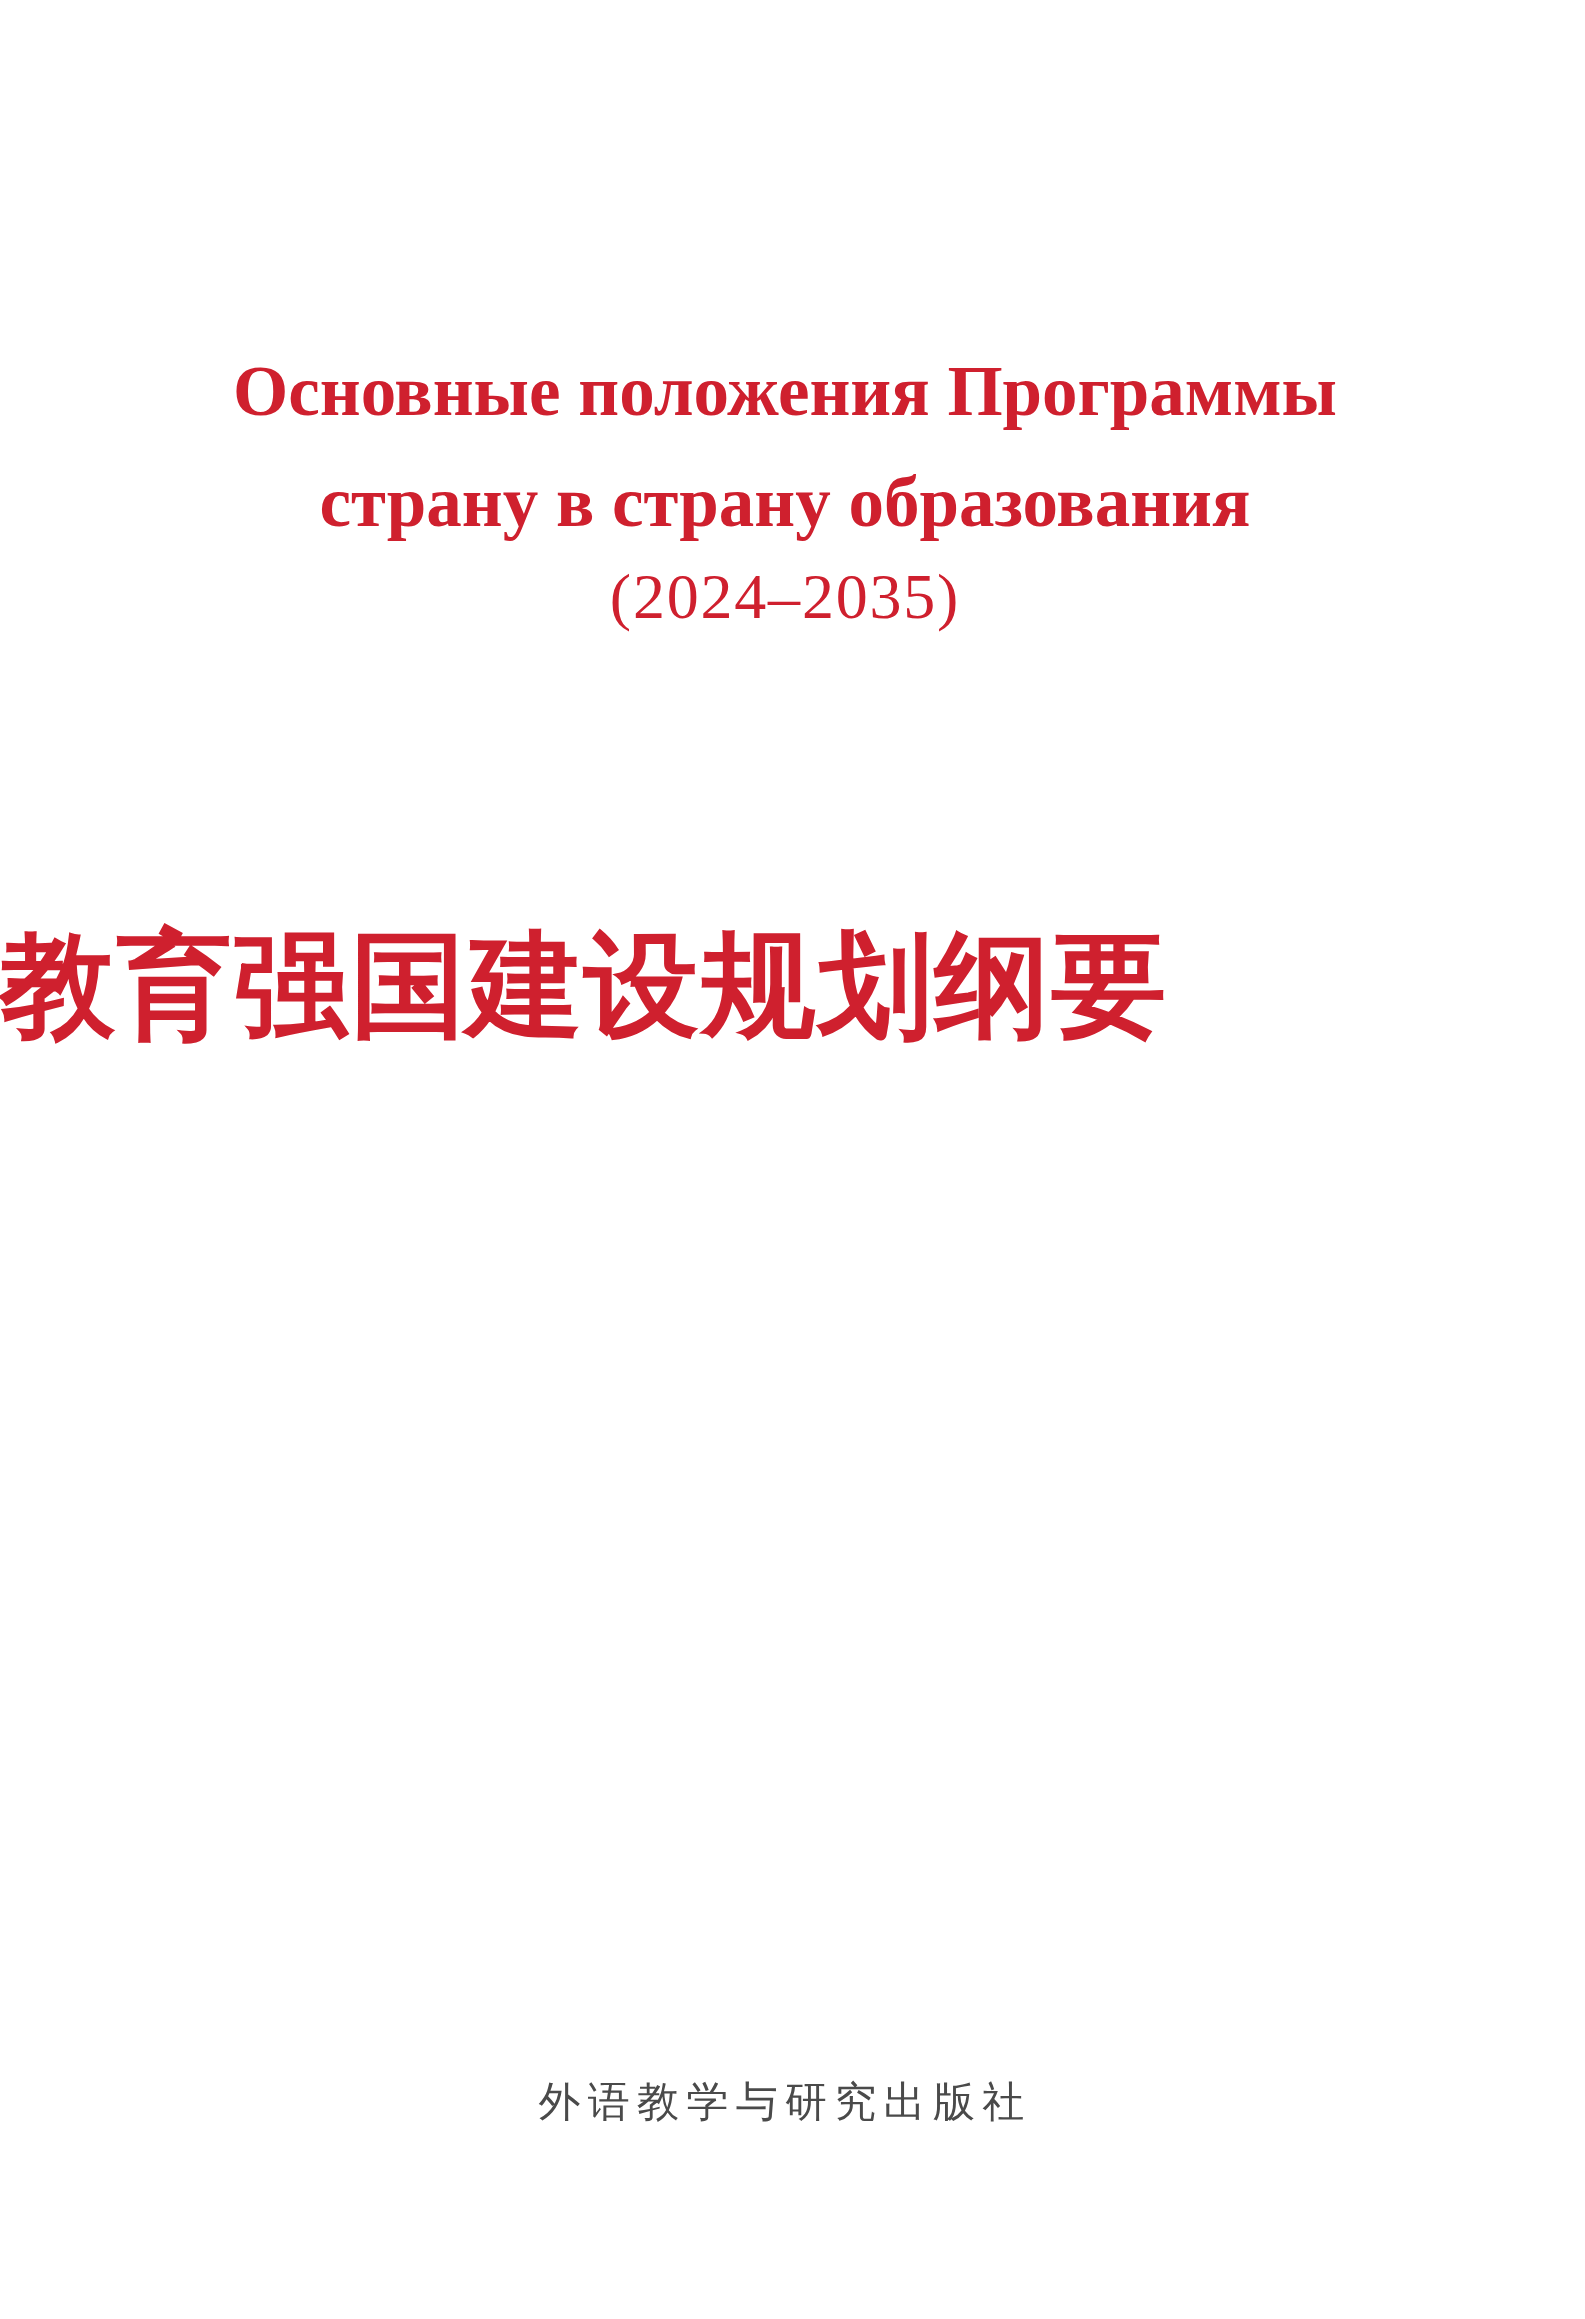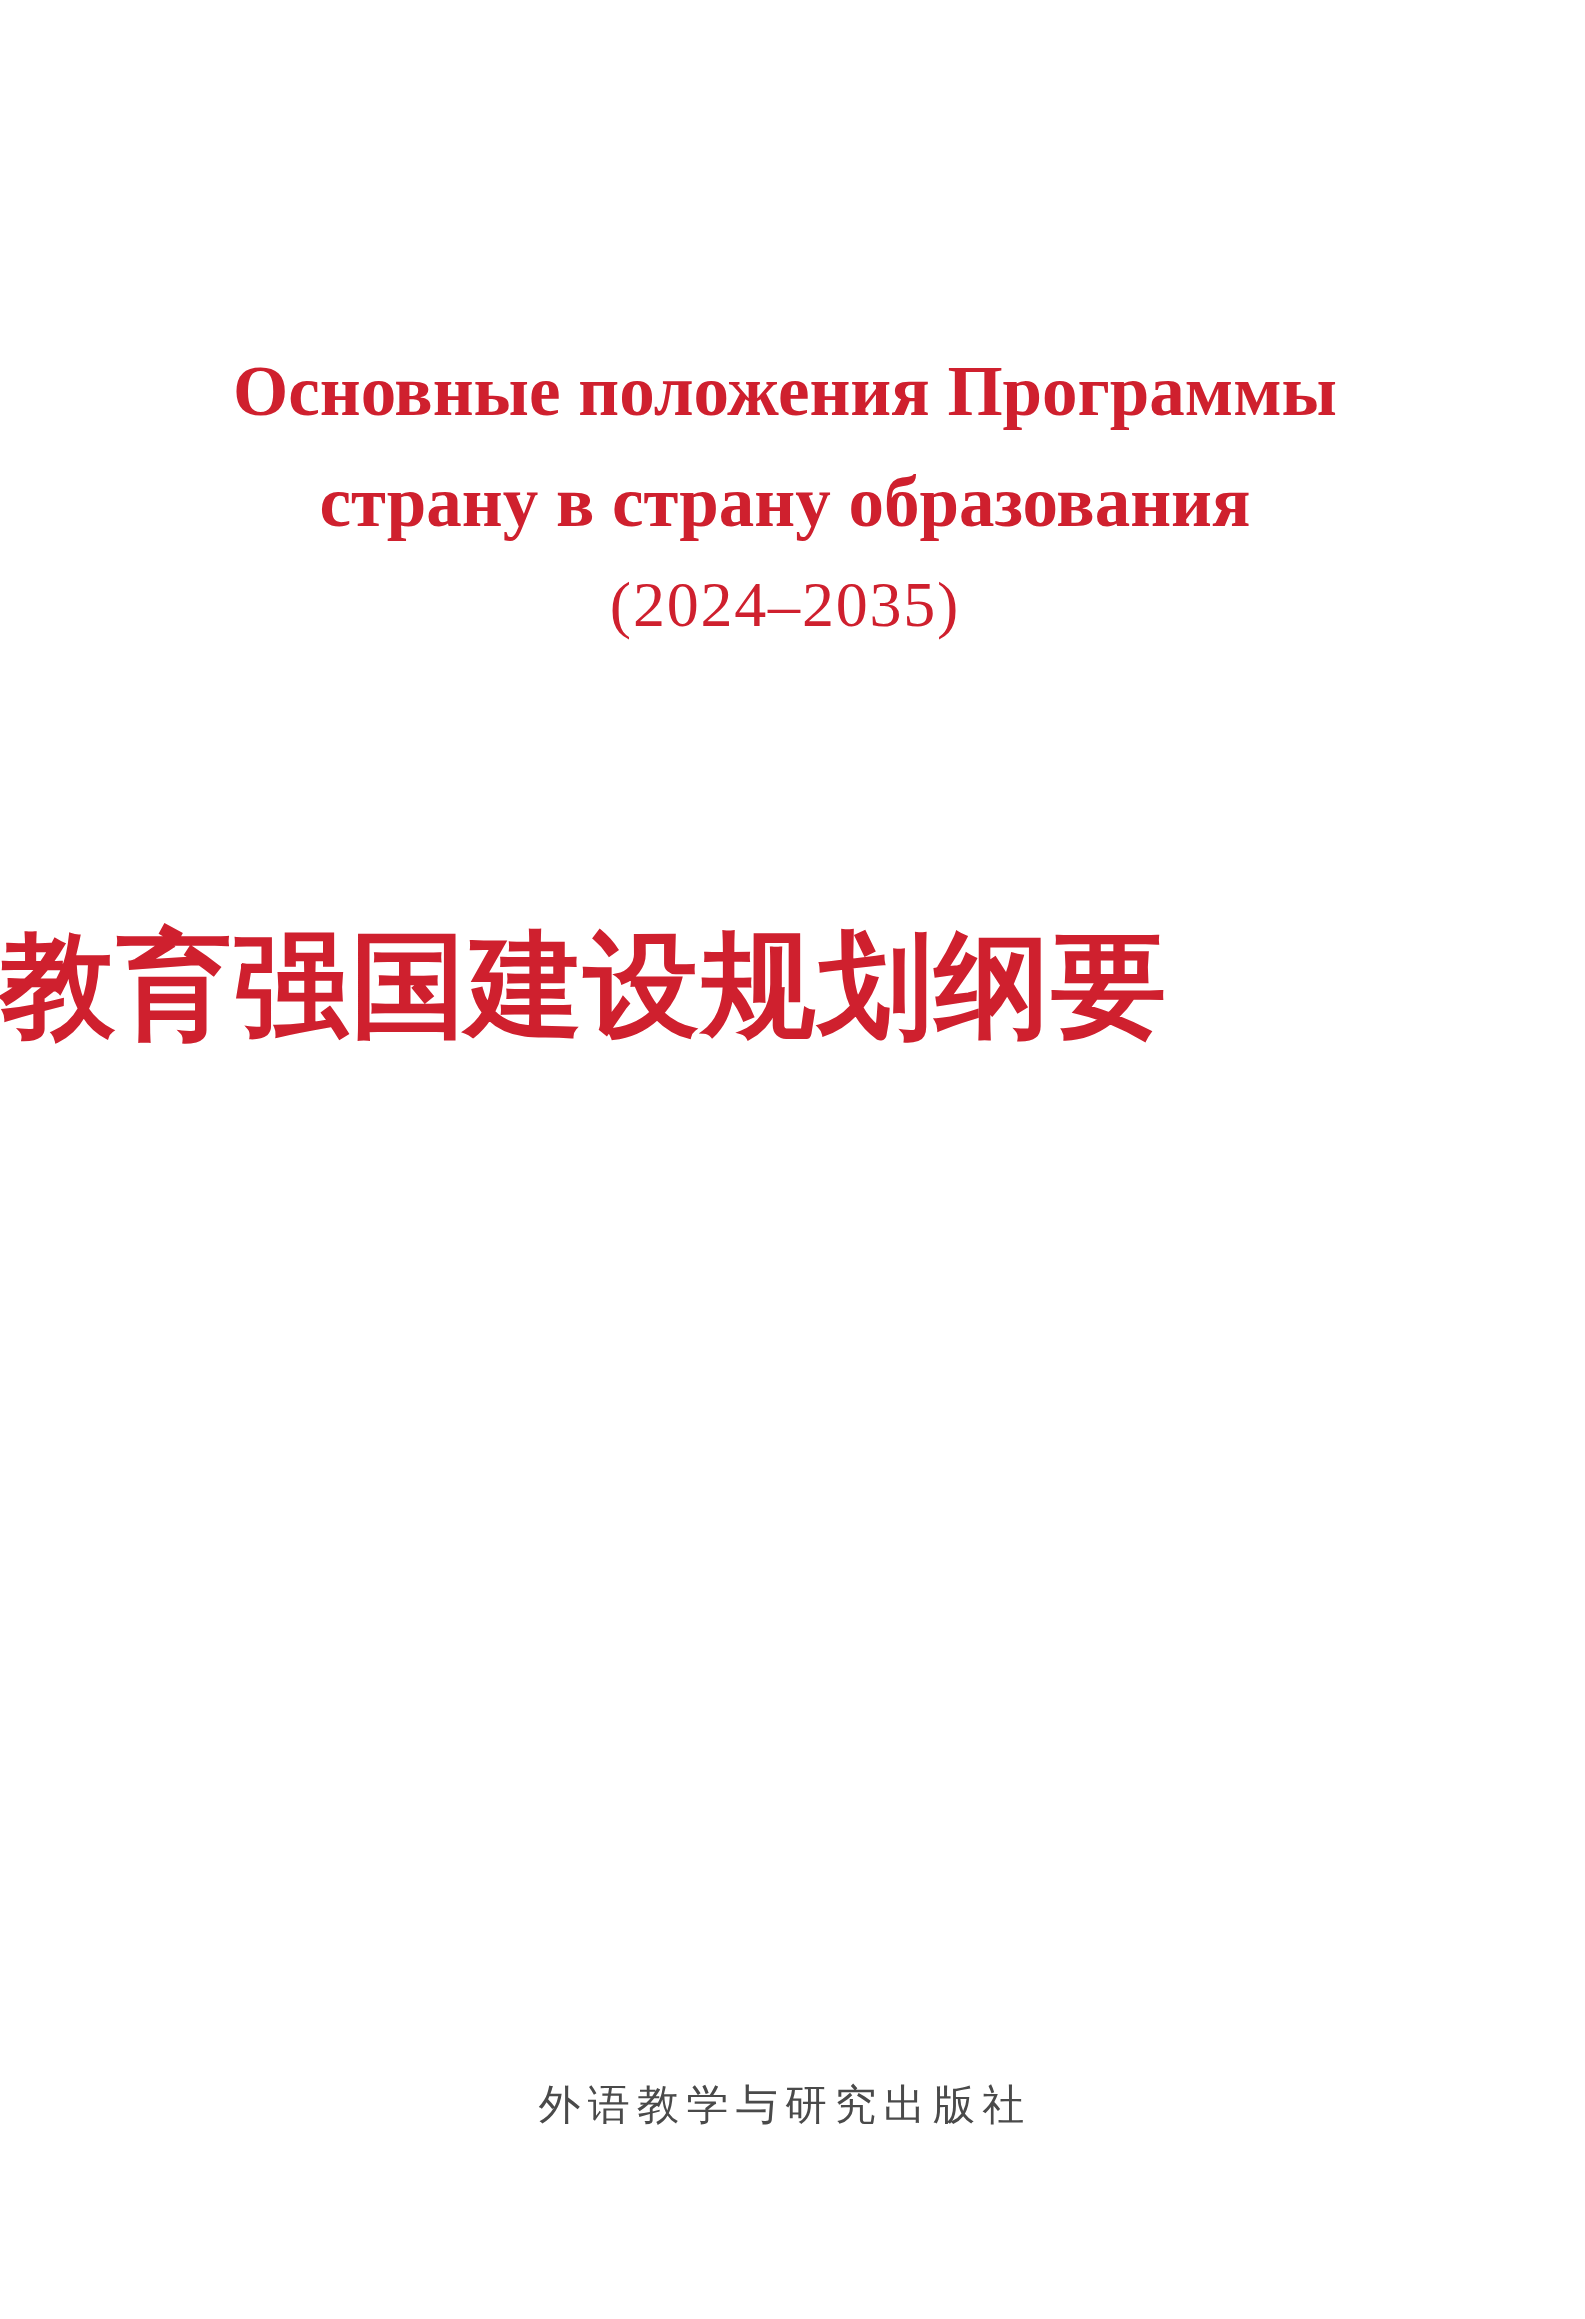--- a/index.html
+++ b/index.html
@@ -24,21 +24,21 @@
     color: #cf202e;
   }
   .ru-line {
     font-family: "Liberation Serif", serif;
     font-weight: bold;
     font-size: 71px;
     line-height: 111px;
     white-space: nowrap;
   }
   .ru-years {
-    margin-top: 16px;
+    margin-top: 8px;
     font-family: "Liberation Serif", serif;
     font-weight: normal;
     font-size: 64px;
     line-height: 62px;
     letter-spacing: 1.8px;
   }
   .cn-title {
     position: absolute;
     top: 929px;
     left: 0;
@@ -66,21 +66,21 @@
     letter-spacing: 0.9px;
     white-space: nowrap;
   }
   .publisher {
     position: absolute;
     top: 2084px;
     left: 0;
     right: 0;
     text-align: center;
     color: #4a4a4a;
-    font-family: Liberation Serif, serif;
+    font-family: Liberation Mono, monospace;
     font-weight: 500;
     font-size: 42px;
     line-height: 42px;
     letter-spacing: 7.3px;
     white-space: nowrap;
   }
 </style>
 </head>
 <body>
 

